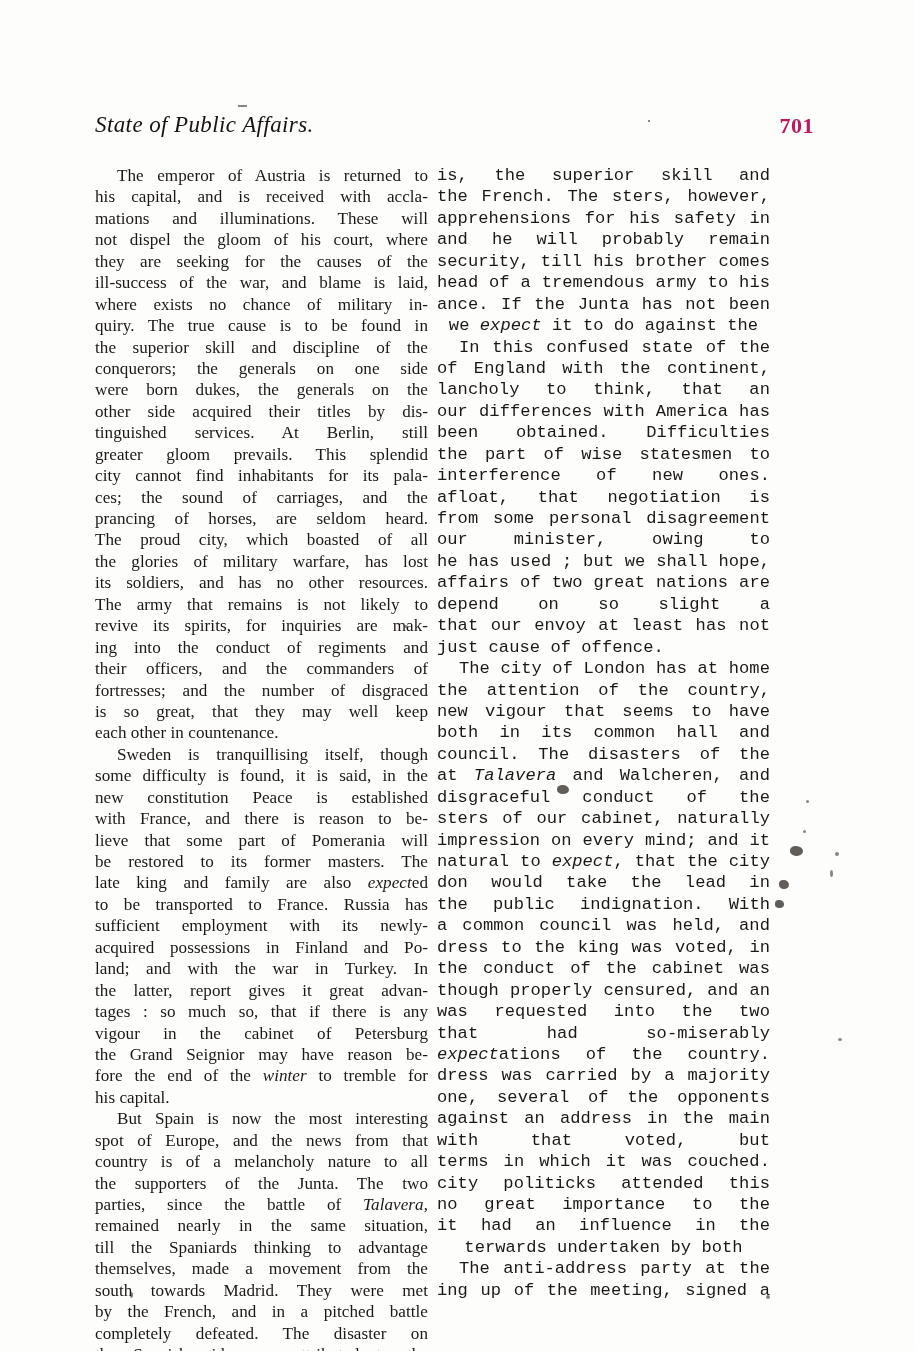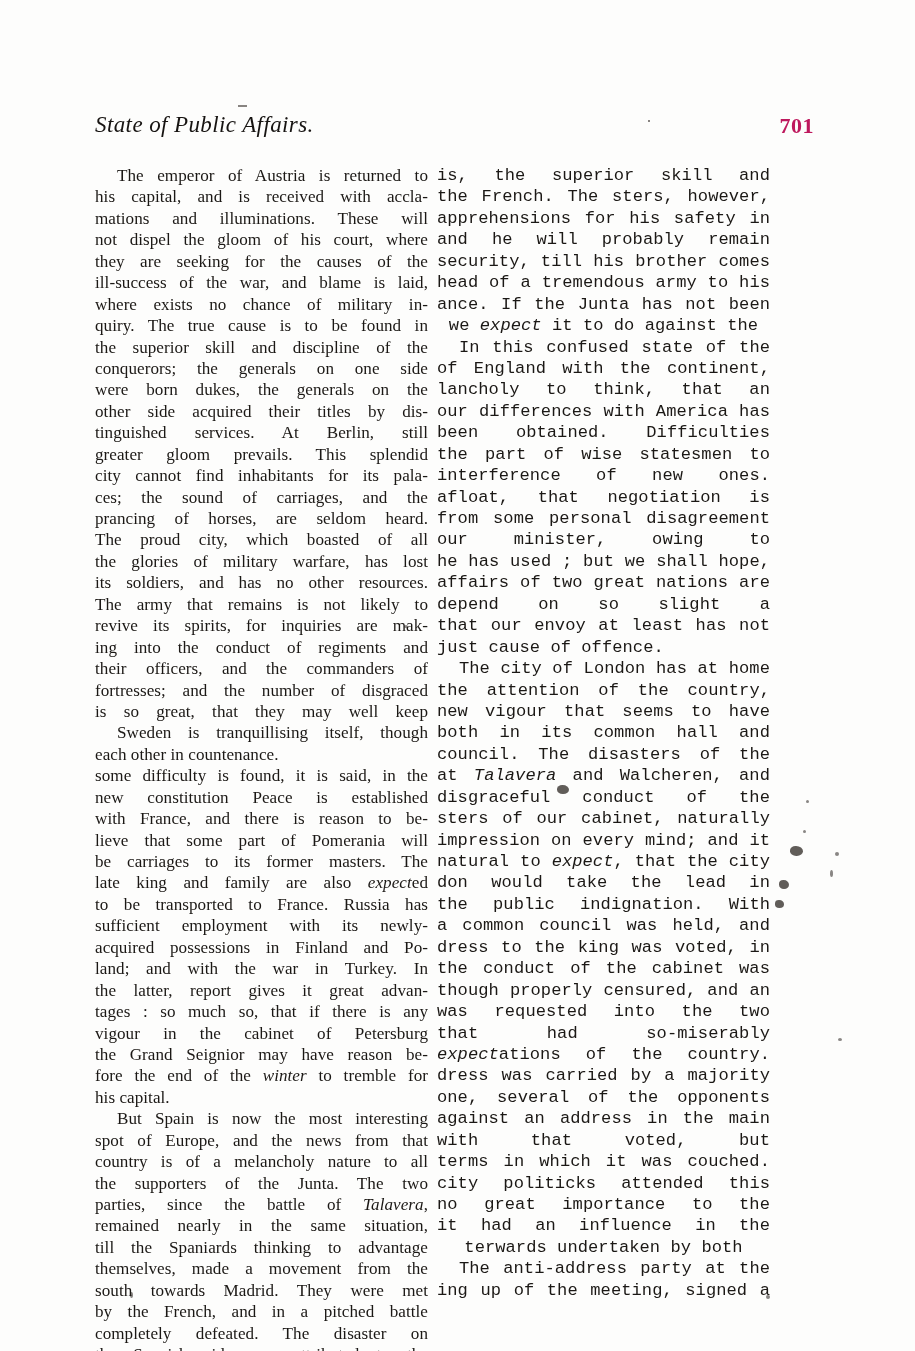--- a/index.html
+++ b/index.html
@@ -134,27 +134,27 @@
         <div class="ln j">prancing of horses, are seldom heard.</div>
         <div class="ln j">The proud city, which boasted of all</div>
         <div class="ln j">the glories of military warfare, has lost</div>
         <div class="ln j">its soldiers, and has no other resources.</div>
         <div class="ln j">The army that remains is not likely to</div>
         <div class="ln j">revive its spirits, for inquiries are mak-</div>
         <div class="ln j">ing into the conduct of regiments and</div>
         <div class="ln j">their officers, and the commanders of</div>
         <div class="ln j">fortresses; and the number of disgraced</div>
         <div class="ln j">is so great, that they may well keep</div>
+        <div class="ln j last">each other in countenance.</div>
         <div class="ln j indent">Sweden is tranquillising itself, though</div>
-        <div class="ln j last">each other in countenance.</div>
         <div class="ln j">some difficulty is found, it is said, in the</div>
         <div class="ln j">new constitution   Peace is established</div>
         <div class="ln j">with France, and there is reason to be-</div>
         <div class="ln j">lieve that some part of Pomerania will</div>
-        <div class="ln j">be carriages to its former masters.   The</div>
+        <div class="ln j">be restored to its former masters.   The</div>
         <div class="ln j">late king and family are also <i>expect</i>ed</div>
         <div class="ln j">to be transported to France.  Russia has</div>
         <div class="ln j">sufficient employment with its newly-</div>
         <div class="ln j">acquired possessions in Finland and Po-</div>
         <div class="ln j">land; and with the war in Turkey.   In</div>
         <div class="ln j">the latter, report gives it great advan-</div>
         <div class="ln j">tages : so much so, that if there is any</div>
         <div class="ln j">vigour in the cabinet of Petersburg</div>
         <div class="ln j">the Grand Seignior may have reason be-</div>
         <div class="ln j">fore the end of the <i>winter</i> to tremble for</div>

